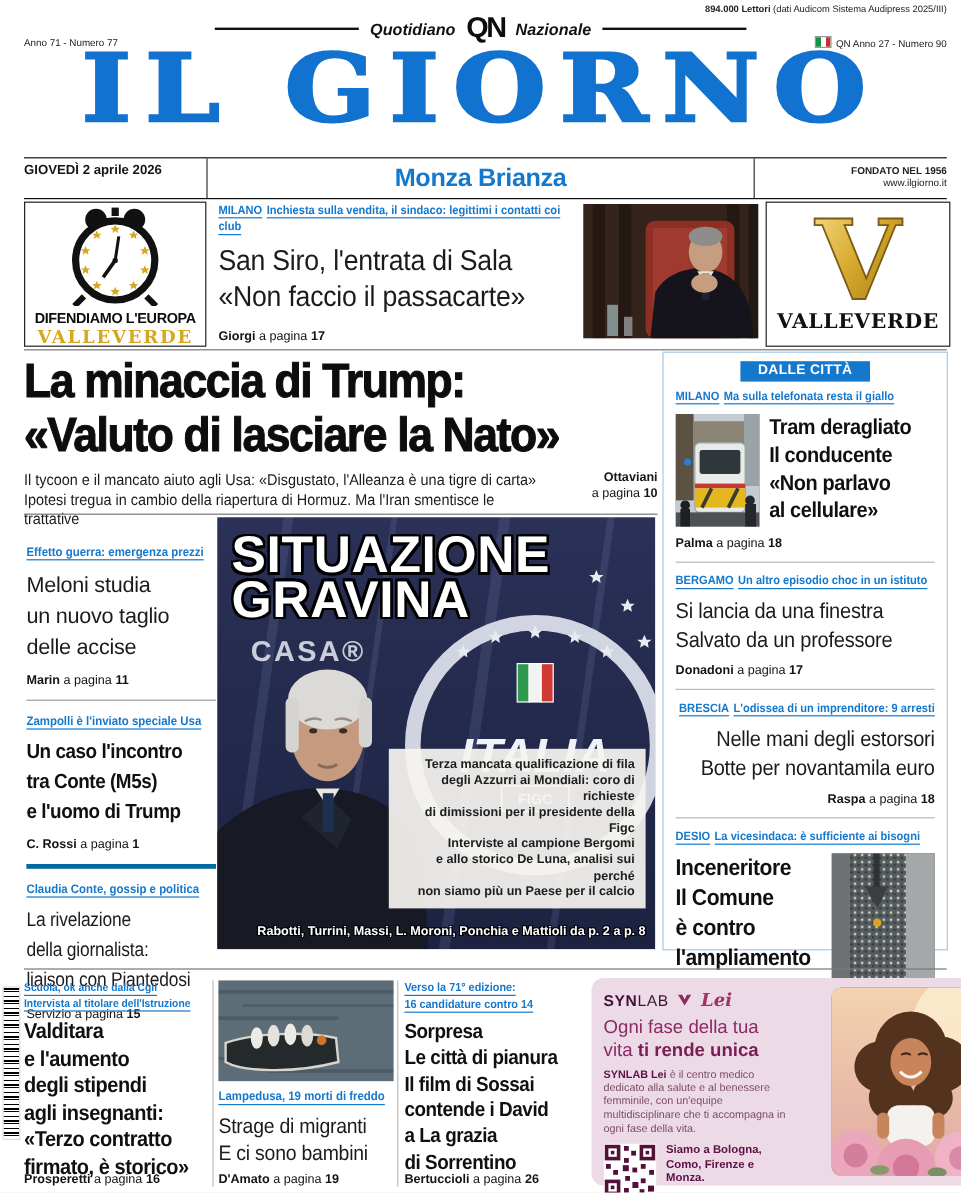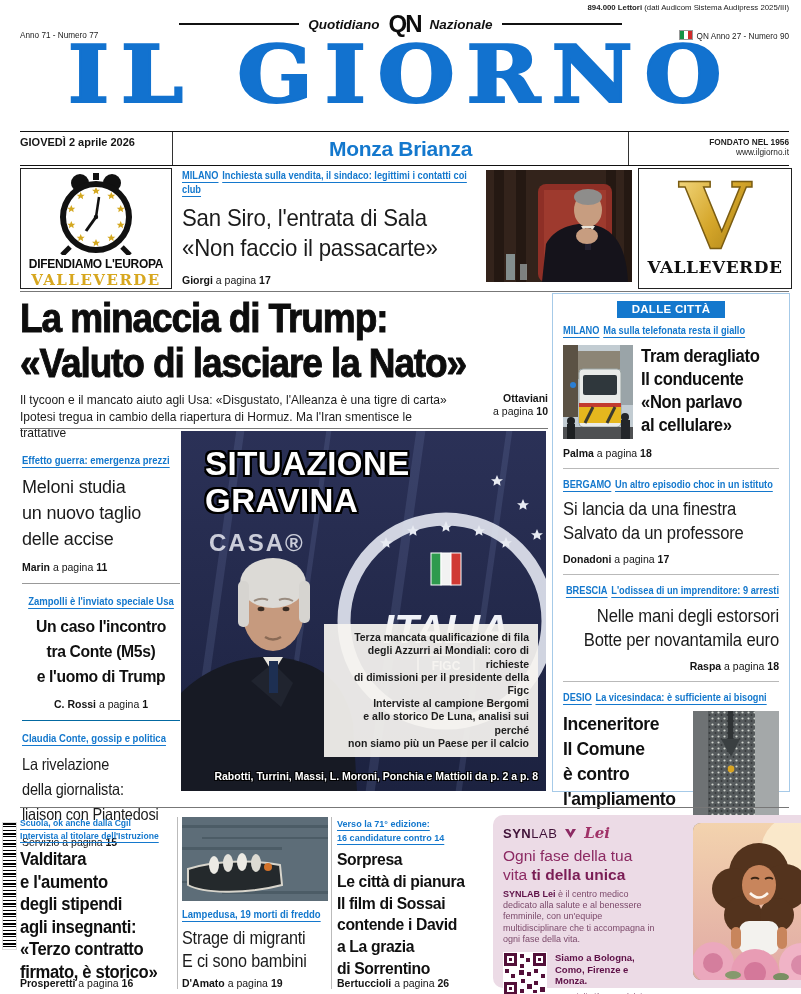--- a/index.html
+++ b/index.html
@@ -54,21 +54,21 @@
   .lead-h{font-weight:700;font-size:40px;line-height:44.5px;letter-spacing:-1.2px;color:#0d0d0d;
           -webkit-text-stroke:0.9px #0d0d0d;}
   .deck{font-size:13px;line-height:16.5px;color:#1b1b1b;}
   .leadcred{text-align:right;font-size:10.5px;line-height:12.5px;}
   
   .citybox{border:1.5px solid #a6cae8;background:#fff;padding:6px 10px 0 10px;box-sizing:border-box;}
   .citybadge{display:block;margin:1px auto 6px auto;width:108px;background:var(--blue);color:#fff;
              font-weight:700;font-size:11.5px;text-align:center;padding:2px 0 3px 0;letter-spacing:0.3px;}
   .citysep{border-top:1px solid #b9b9b9;}
   
-  .feat-overlay{position:absolute;top:14px;left:24px;color:#fff;font-weight:700;font-size:33px;line-height:37px;
+  .feat-overlay{position:absolute;top:14px;left:12px;color:#fff;font-weight:700;font-size:43px;line-height:37px;
      letter-spacing:0.5px;text-shadow:2px 0 0 #000,-2px 0 0 #000,0 2px 0 #000,0 -2px 0 #000,2px 2px 0 #000,-2px -2px 0 #000,2px -2px 0 #000,-2px 2px 0 #000;}
   .feat-cap{position:absolute;right:8px;bottom:34px;width:214px;background:rgba(246,244,240,.93);
             padding:7px 9px;box-sizing:border-box;text-align:right;font-weight:700;font-size:10.5px;line-height:13.2px;color:#1d1d1d;}
   .feat-cred{position:absolute;right:8px;bottom:9px;color:#fff;font-weight:700;font-size:10.5px;
              text-shadow:1px 1px 0 #000,-1px -1px 0 #000,1px -1px 0 #000,-1px 1px 0 #000;}
   
   .syn{background:#ecdbe6;border-radius:10px;box-sizing:border-box;padding:9px 10px;}
   .syn-brand{font-size:13px;letter-spacing:0.5px;color:#3f1137;}
   .syn-brand b{font-weight:700;}
   .syn-lei{font-family:"DejaVu Serif",serif;font-style:italic;font-weight:700;font-size:15px;color:#a03268;margin-left:3px;}
@@ -217,21 +217,21 @@
       <div class="kick cond">Effetto guerra: emergenza prezzi</div>
       <div class="hll ml" style="font-size:18px;line-height:26px;margin-top:6px;">Meloni studia
 un nuovo taglio
 delle accise</div>
       <div class="by" style="margin-top:9px;">
         <b>Marin</b>
         <span>a pagina</span>
         <b>11</b>
       </div>
     </div>
-    <div style="border-bottom:1px solid #0369a1;padding:11px 0 10px 0;text-align:center;">
+    <div style="border-bottom:4px solid #0369a1;padding:11px 0 10px 0;">
       <div class="kick cond">Zampolli è l'inviato speciale Usa</div>
       <div class="hlb ml cond" style="font-size:17px;line-height:25px;margin-top:6px;">Un caso l'incontro
 tra Conte (M5s)
 e l'uomo di Trump</div>
       <div class="by" style="margin-top:9px;">
         <b>C. Rossi</b>
         <span>a pagina</span>
         <b>1</b>
       </div>
     </div>
@@ -482,21 +482,21 @@
     <div>
       <span class="syn-brand"><b>SYN</b><span>LAB</span></span>
       <svg width="13" height="11" viewBox="0 0 13 11" style="vertical-align:-1px;margin-left:2px;">
         <path d="M1,1 L6.5,10 L12,1 L8.5,1 L6.5,5 L4.5,1 Z" fill="#8c2a63"></path>
       </svg>
       <span class="syn-lei">Lei</span>
     </div>
     <div class="syn-h">
       <div>Ogni fase della tua</div>
       <div><span>vita</span>
-        <b>ti della unica</b></div>
+        <b>ti rende unica</b></div>
     </div>
     <div class="syn-body">
       <b>SYNLAB Lei</b>
       <span>è il centro medico dedicato alla salute e al benessere femminile, con un'equipe multidisciplinare che ti accompagna in ogni fase della vita.</span>
     </div>
     <div style="display:flex;gap:8px;margin-top:7px;align-items:flex-start;">
       <svg width="44" height="44" viewBox="0 0 44 44" style="flex:none;">
         <rect width="44" height="44" fill="#fff"></rect>
         <g fill="#531039">
           <rect x="1" y="1" width="13" height="13"></rect>

